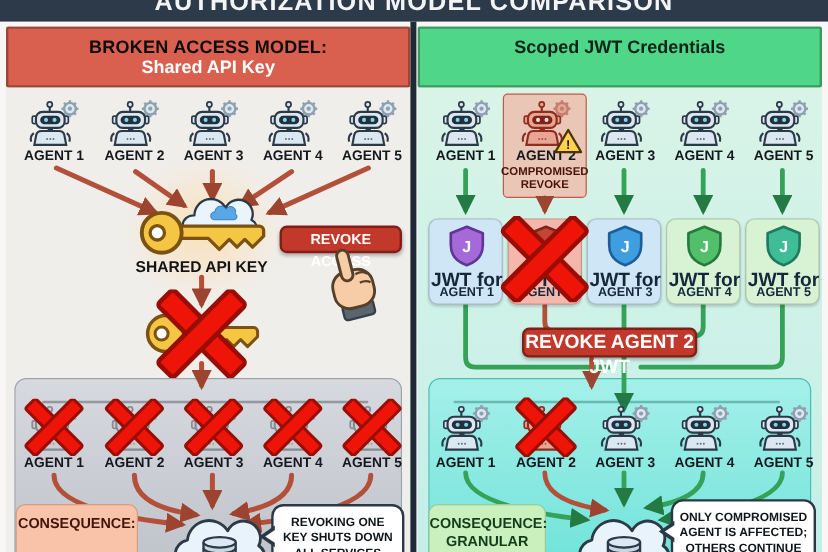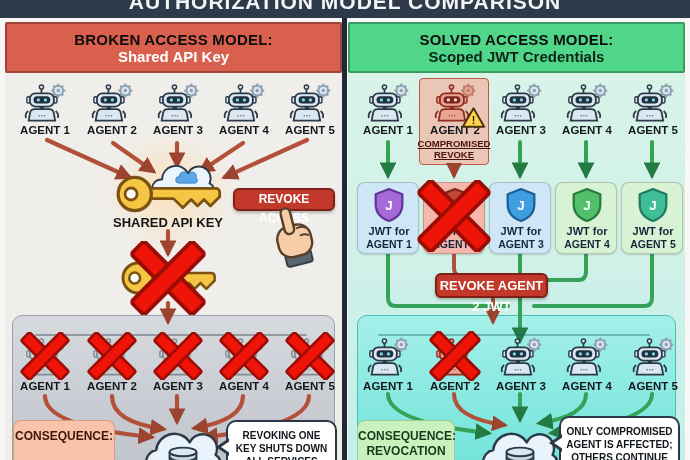--- a/index.html
+++ b/index.html
@@ -35,21 +35,21 @@
           background:radial-gradient(closest-side, rgba(250,224,185,.95), rgba(250,224,185,0)); z-index:1; }
 
   .keywrap { position:absolute; z-index:3; }
   .keyband { position:absolute; left:127px; top:163px; width:84px; height:16px; background:#f9da74; border:2px solid #7c5212;
              border-radius:8px; font-size:8.5px; color:#43290a; text-align:center; line-height:12px; z-index:4; letter-spacing:.2px; }
   .keycaption { position:absolute; left:78px; top:193px; width:170px; text-align:center; font-size:13px; color:#141414; z-index:3; }
 
   .btn { position:absolute; background:#c2392c; border:2px solid #801f16; border-radius:6px; color:#fff;
          text-align:center; z-index:5; box-shadow:0 2px 3px rgba(0,0,0,.25); }
   #revoke-access { left:228px; top:166px; width:102px; height:23px; font-size:12px; line-height:19px; }
-  #revoke-jwt    { left:87px;  top:251px; width:113px; height:25px; font-size:13px; line-height:21px; }
+  #revoke-jwt    { left:87px;  top:251px; width:146px; height:25px; font-size:16px; line-height:21px; }
 
   .xmark { position:absolute; z-index:4; }
   .hand  { position:absolute; left:260px; top:182px; width:58px; height:64px; transform:rotate(-14deg); z-index:6; }
 
   .zonebox { position:absolute; left:7px; top:293px; width:323px; height:160px; border-radius:10px; z-index:1; }
   #dead-zone { background:linear-gradient(180deg,#d6d9de 0%,#bfc3ca 100%); border:1px solid #9aa1aa; }
   #live-zone { left:9px; width:319px; background:linear-gradient(180deg,#a4f0e9 0%,#6fe3da 100%); border:1px solid #46beb4; }
   .topline { position:absolute; left:30px; top:312px; width:272px; height:2px; background:rgba(70,76,86,.45); border-radius:2px; z-index:2; }
   #live-zone-line { background:rgba(20,110,100,.4); }
 
@@ -62,30 +62,30 @@
 
   .bubble { position:absolute; background:#ffffff; border:2.5px solid #2b3947; border-radius:10px; z-index:5;
             font-size:10px; line-height:13px; color:#10151a; text-align:center; padding:7px 4px; }
   #bubble-left  { left:221px; top:398px; width:111px; height:64px; }
   #bubble-right { left:211px; top:394px; width:121px; height:68px; }
   .tail-o { position:absolute; left:-12px; top:16px; width:0; height:0; border-top:9px solid transparent; border-bottom:9px solid transparent; border-right:13px solid #2b3947; }
   .tail-i { position:absolute; left:-7px;  top:19px; width:0; height:0; border-top:6px solid transparent; border-bottom:6px solid transparent; border-right:9px solid #ffffff; }
 
   .hibox { position:absolute; left:71px; top:56px; width:70px; height:87px; background:#e9c6b5;
            border:1.5px solid #c25948; border-radius:4px; z-index:1; }
-  .complabel { position:absolute; left:64px; top:116px; width:84px; font-size:9.5px; line-height:11px; color:#4a130a; text-align:center; z-index:3;text-decoration:underline; }
+  .complabel { position:absolute; left:64px; top:116px; width:84px; font-size:9.5px; line-height:11px; color:#4a130a; text-align:center; z-index:3; }
   .warn { position:absolute; left:113px; top:84px; width:25px; height:23px; z-index:4; }
 
   .jcard { position:absolute; top:160px; width:62px; height:72px; border-radius:8px; border:1px solid rgba(0,0,0,.18);
            z-index:3; text-align:center; box-shadow:0 1px 2px rgba(0,0,0,.15); }
   .jc-blue  { background:#cfe6f7; }
   .jc-red   { background:#f5b7ab; }
   .jc-green { background:#d8f2d4; }
   .jcard .shield { position:absolute; left:15px; top:4px; width:32px; height:36px; }
-  .jcard .t1 { position:absolute; top:42px; width:62px; font-size:11px; color:#14283c; }
+  .jcard .t1 { position:absolute; top:42px; width:62px; font-size:16px; color:#14283c; }
   .jcard .t2 { position:absolute; top:55px; width:62px; font-size:10.5px; color:#14283c; }
   .s1 { --shield:#a56ad8; --shield-dark:#5f3595; }
   .s2 { --shield:#c24537; --shield-dark:#7c261c; }
   .s3 { --shield:#3f9ee0; --shield-dark:#1c5f96; }
   .s4 { --shield:#52c06a; --shield-dark:#287a3c; }
   .s5 { --shield:#3fbd96; --shield-dark:#1f7a60; }
 
   .edge { position:absolute; top:0; width:5px; height:460px; background:#f8f7f5; z-index:8; }
 </style>
 </head>
@@ -293,21 +293,20 @@
     </svg>
   <div class="bubble" id="bubble-left">
     <div class="tail-o"></div>
     <div class="tail-i"></div>
     <span>REVOKING ONE KEY SHUTS DOWN ALL SERVICES</span>
   </div>
 </div>
 
 <div class="panel" id="panel-right">
   <div class="hdr hdr-right">
-    <div class="l1">SOLVED ACCESS MODEL:</div>
     <div class="l2">Scoped JWT Credentials</div>
   </div>
 
   <div class="hibox"></div>
 
   <svg class="arrow-layer" viewBox="0 0 337 438">
     <g fill="none" stroke="#35a257" stroke-width="4" stroke-linecap="round">
       <path d="M40 120 L40 153" marker-end="url(#mg)"></path>
       <path d="M172 120 L172 153" marker-end="url(#mg)"></path>
       <path d="M238 120 L238 153" marker-end="url(#mg)"></path>
@@ -420,20 +419,21 @@
       <use href="#sym-x"></use>
     </svg>
   <div class="alabel" style="left:8px;top:358px">AGENT 1</div>
   <div class="alabel" style="left:75px;top:358px">AGENT 2</div>
   <div class="alabel" style="left:141px;top:358px">AGENT 3</div>
   <div class="alabel" style="left:207px;top:358px">AGENT 4</div>
   <div class="alabel" style="left:273px;top:358px">AGENT 5</div>
 
   <div class="conseq" id="conseq-right">
     <div>CONSEQUENCE:</div>
+    <div>GRANULAR</div>
     <div>REVOCATION</div>
   </div>
   <svg class="cloud-db" style="left:126px;top:398px;width:92px;height:62px">
       <use href="#sym-cloud-db"></use>
     </svg>
   <div class="bubble" id="bubble-right">
     <div class="tail-o"></div>
     <div class="tail-i"></div>
     <span>ONLY COMPROMISED AGENT IS AFFECTED; OTHERS CONTINUE OPERATING</span>
   </div>

